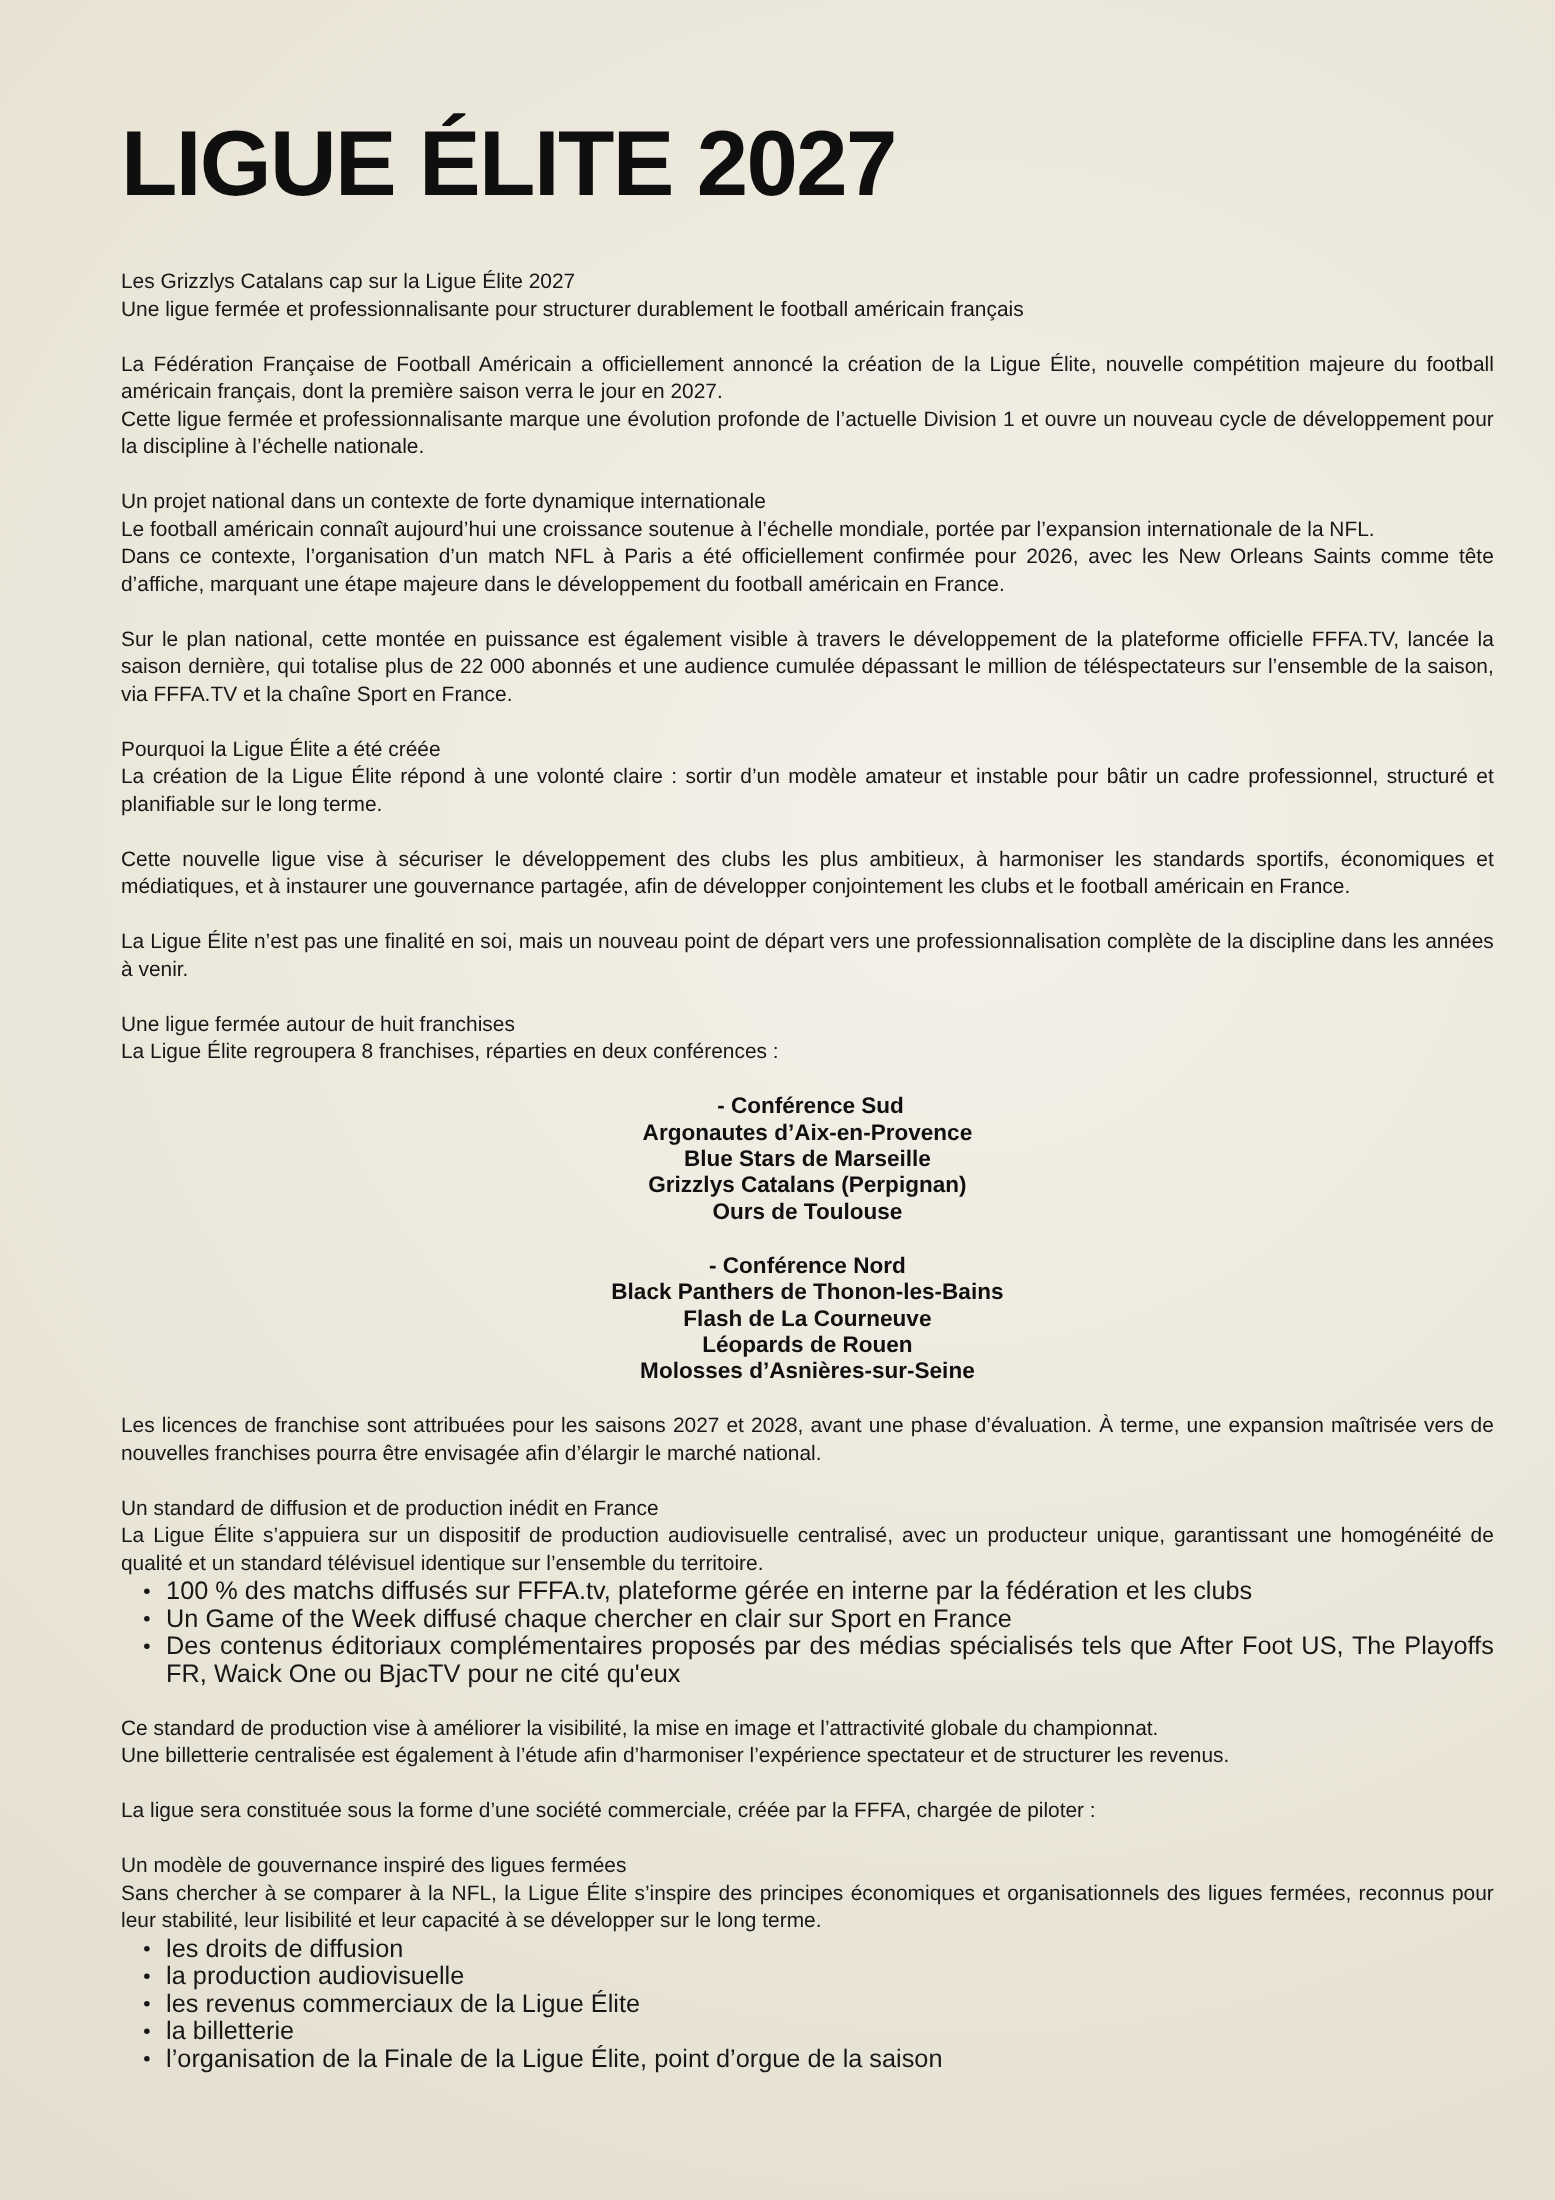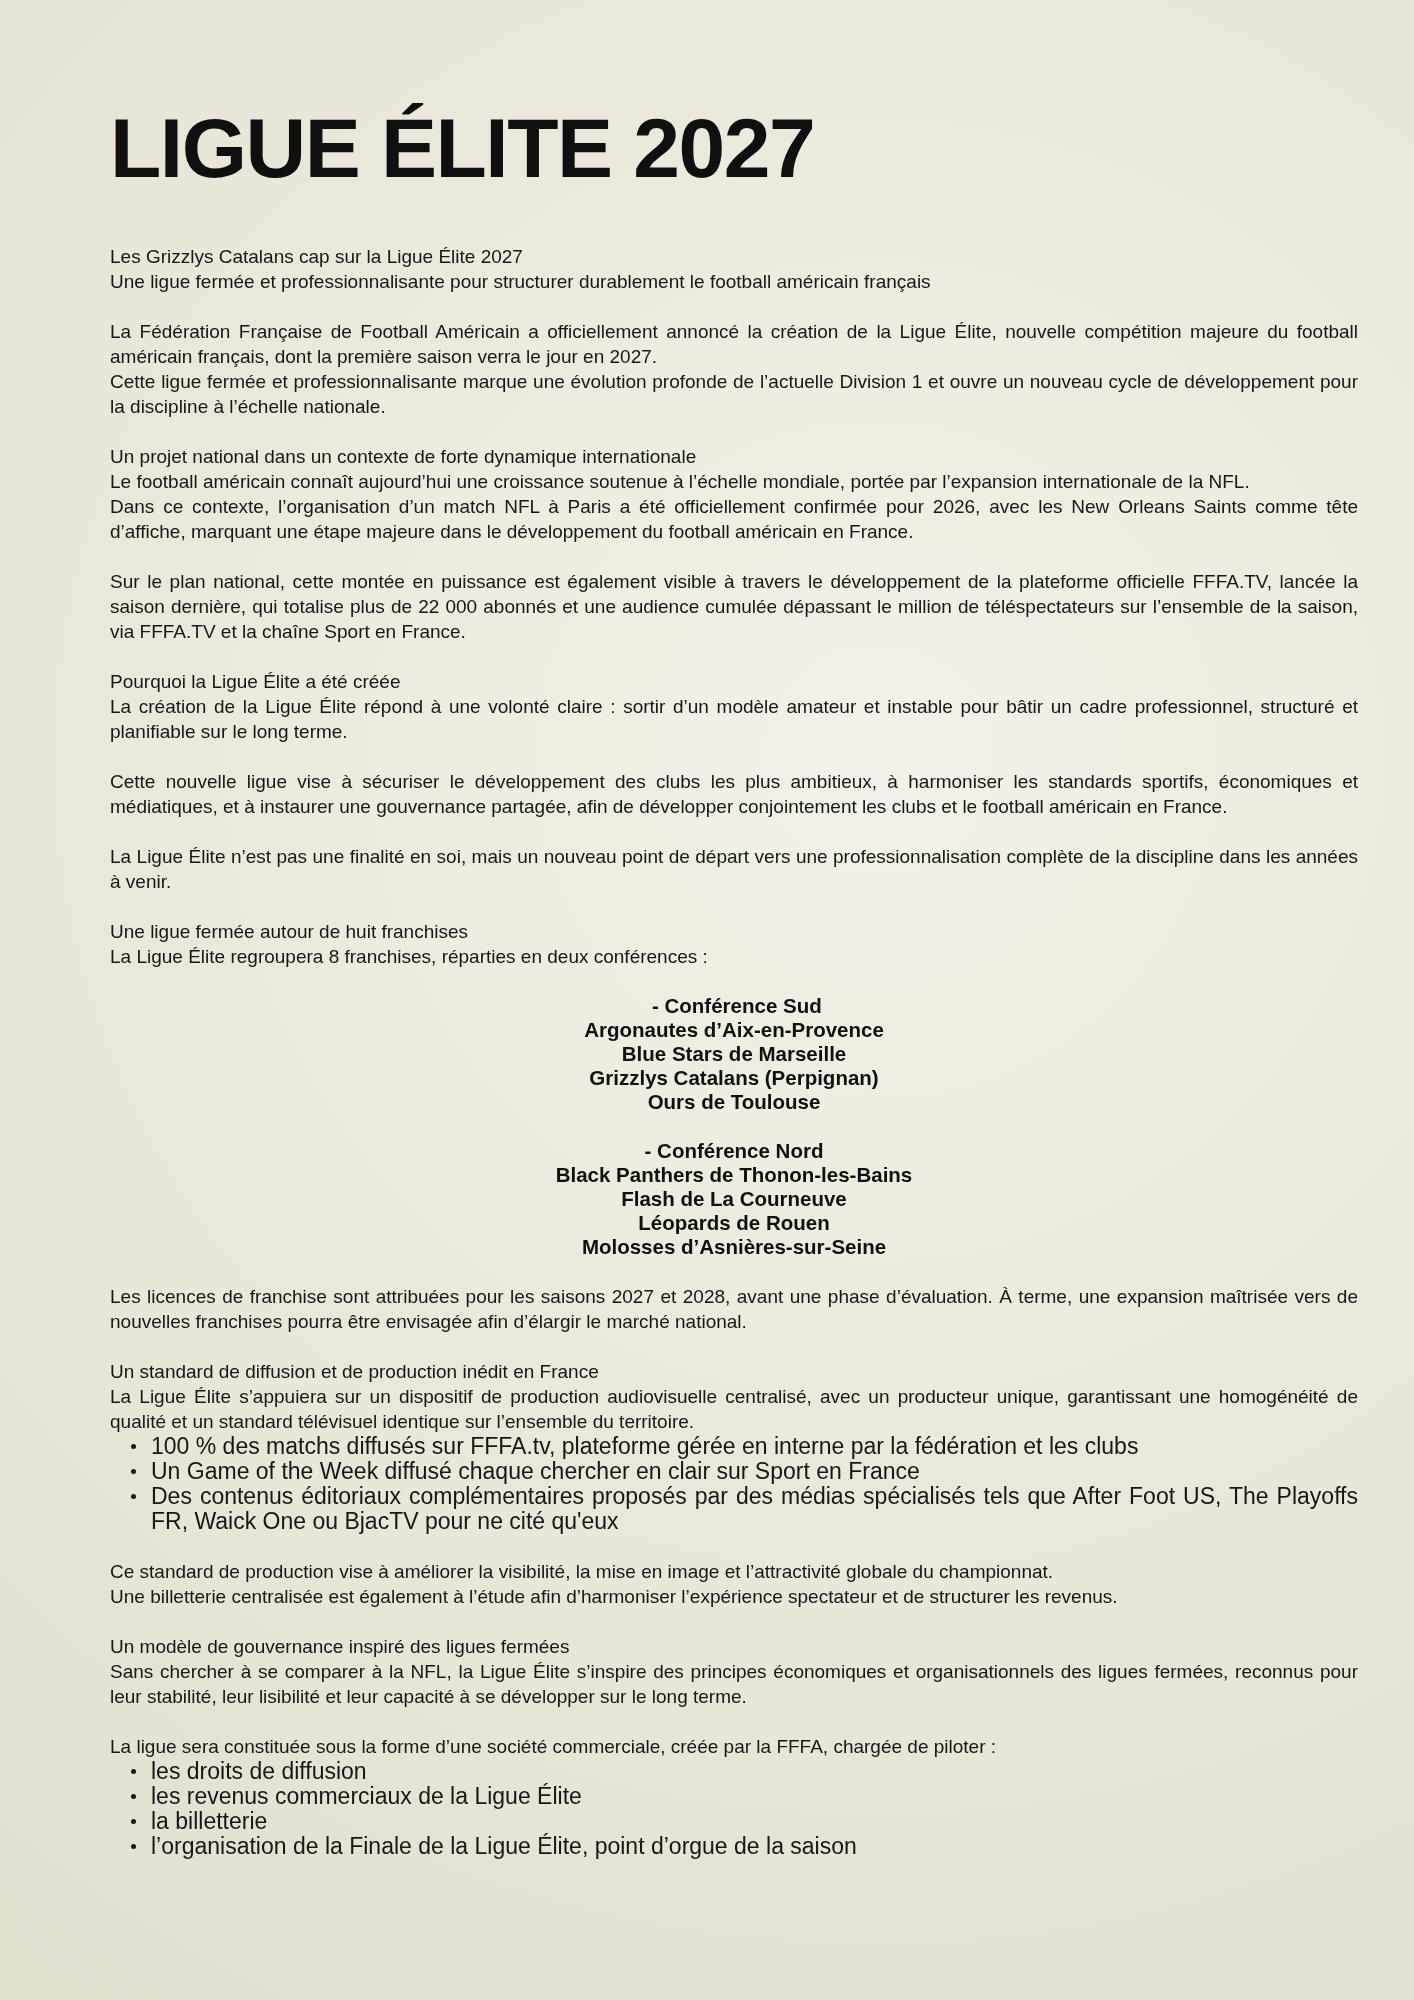--- a/index.html
+++ b/index.html
@@ -98,23 +98,24 @@
       <p class="para">Les licences de franchise sont attribuées pour les saisons 2027 et 2028, avant une phase d’évaluation. À terme, une expansion maîtrisée vers de nouvelles franchises pourra être envisagée afin d’élargir le marché national.</p>
       <p class="para">Un standard de diffusion et de production inédit en France
 La Ligue Élite s’appuiera sur un dispositif de production audiovisuelle centralisé, avec un producteur unique, garantissant une homogénéité de qualité et un standard télévisuel identique sur l’ensemble du territoire.</p>
       <ul class="bullets">
         <li><span class="dot"></span><span>100 % des matchs diffusés sur FFFA.tv, plateforme gérée en interne par la fédération et les clubs</span></li>
         <li><span class="dot"></span><span>Un Game of the Week diffusé chaque chercher en clair sur Sport en France</span></li>
         <li><span class="dot"></span><span>Des contenus éditoriaux complémentaires proposés par des médias spécialisés tels que After Foot US, The Playoffs FR, Waick One ou BjacTV pour ne cité qu'eux</span></li>
       </ul>
       <p class="para">Ce standard de production vise à améliorer la visibilité, la mise en image et l’attractivité globale du championnat.
 Une billetterie centralisée est également à l’étude afin d’harmoniser l’expérience spectateur et de structurer les revenus.</p>
+      <p class="para">La ligue sera constituée sous la forme d’une société commerciale, créée par la FFFA, chargée de piloter :</p>
       <p class="para">Un modèle de gouvernance inspiré des ligues fermées
 Sans chercher à se comparer à la NFL, la Ligue Élite s’inspire des principes économiques et organisationnels des ligues fermées, reconnus pour leur stabilité, leur lisibilité et leur capacité à se développer sur le long terme.</p>
-      <p class="para">La ligue sera constituée sous la forme d’une société commerciale, créée par la FFFA, chargée de piloter :</p>
       <ul class="bullets">
         <li><span class="dot"></span><span>les droits de diffusion</span></li>
+        <li><span class="dot"></span><span>la production audiovisuelle</span></li>
         <li><span class="dot"></span><span>les revenus commerciaux de la Ligue Élite</span></li>
         <li><span class="dot"></span><span>la billetterie</span></li>
         <li><span class="dot"></span><span>l’organisation de la Finale de la Ligue Élite, point d’orgue de la saison</span></li>
       </ul>
     </div>
 </div>
 
 </body></html>

